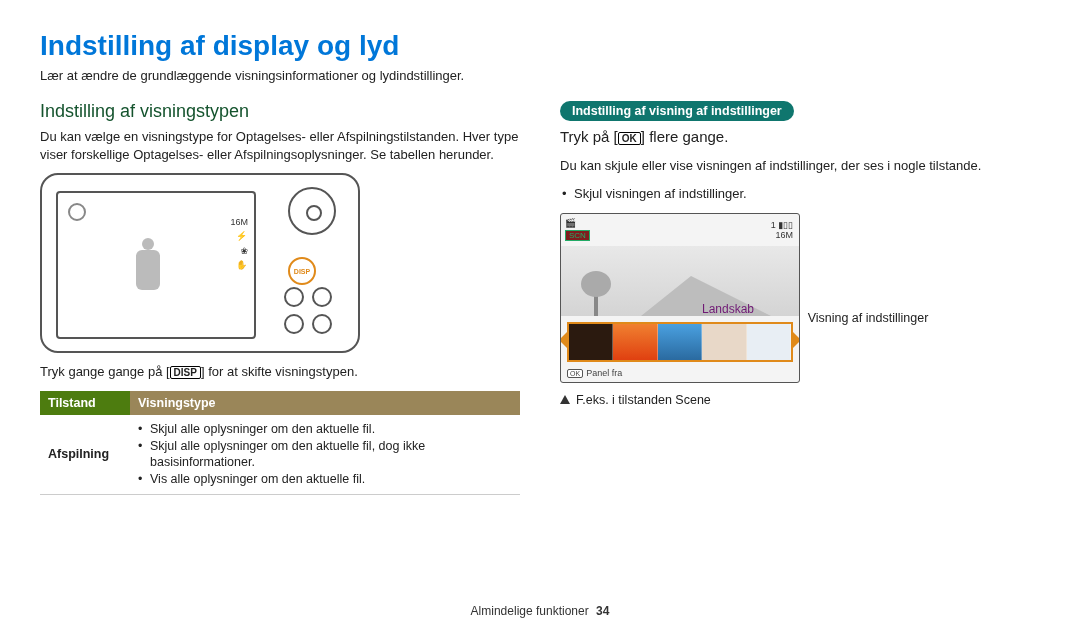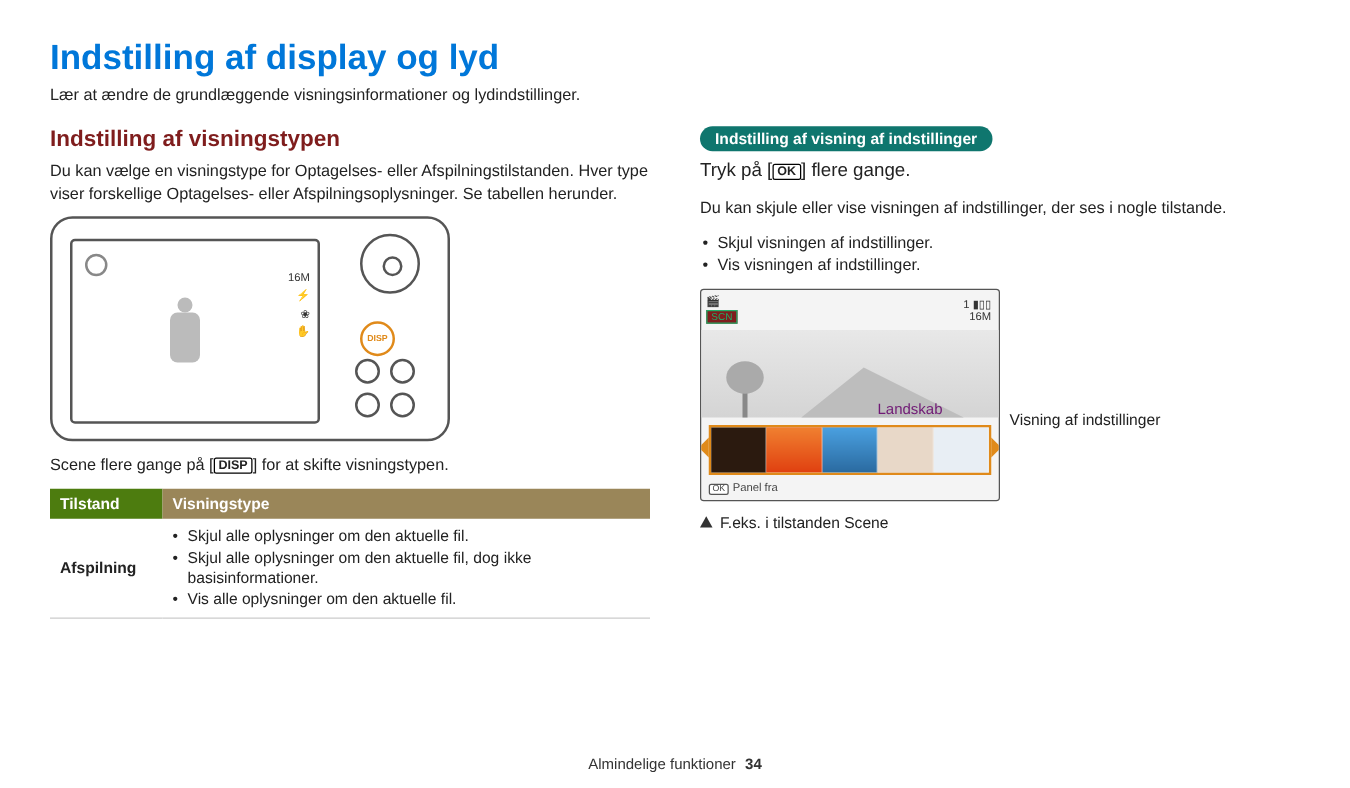--- a/index.html
+++ b/index.html
@@ -22,23 +22,23 @@
   .page-intro {
     font-size: 13px;
     margin-bottom: 18px;
   }
   .columns {
     display: flex;
     gap: 40px;
   }
   .col { flex: 1; }
   .section-title {
-    color: #7f1d1d;
+    color: #14532d;
     font-size: 18px;
-    font-weight: bold;
+    font-weight: normal;
     margin-bottom: 6px;
   }
   .body-text { font-size: 13px; line-height: 1.35; margin-bottom: 10px; }
   .inline-key {
     display: inline-block;
     border: 1px solid #000;
     border-radius: 2px;
     background: #fff;
     font-size: 10px;
     font-weight: bold;
@@ -174,21 +174,21 @@
       <div class="cam-disp">DISP</div>
       <div class="cam-btns">
         <span class="cam-btn"></span>
         <span class="cam-btn"></span>
         <span class="cam-btn"></span>
         <span class="cam-btn"></span>
       </div>
     </div>
 
     <p class="body-text">
-      <span>Scene flere gange på [</span><span class="inline-key">DISP</span><span>] for at skifte visningstypen.</span>
+      <span>Tryk gange gange på [</span><span class="inline-key">DISP</span><span>] for at skifte visningstypen.</span>
     </p>
 
     <table class="vt">
       <thead>
         <tr>
           <th>Tilstand</th>
           <th>Visningstype</th>
         </tr>
       </thead>
       <tbody>
@@ -208,21 +208,20 @@
 
   <div class="col">
     <div class="pill">Indstilling af visning af indstillinger</div>
     <p class="body-text press-line">
       <span>Tryk på [</span><span class="inline-key">OK</span><span>] flere gange.</span>
     </p>
 
     <p class="body-text">Du kan skjule eller vise visningen af indstillinger, der ses i nogle tilstande.</p>
     <ul class="bullet-list">
       <li>Skjul visningen af indstillinger.</li>
-      <li>Vis visningen af indstillinger.</li>
     </ul>
 
     <div>
       <div class="scene-screen">
         <div class="scene-top">🎬</div>
         <div class="scene-scn">SCN</div>
         <div class="scene-topright">
           <span>1</span> ▮▯▯<br>
           <span>16M</span>
         </div>

